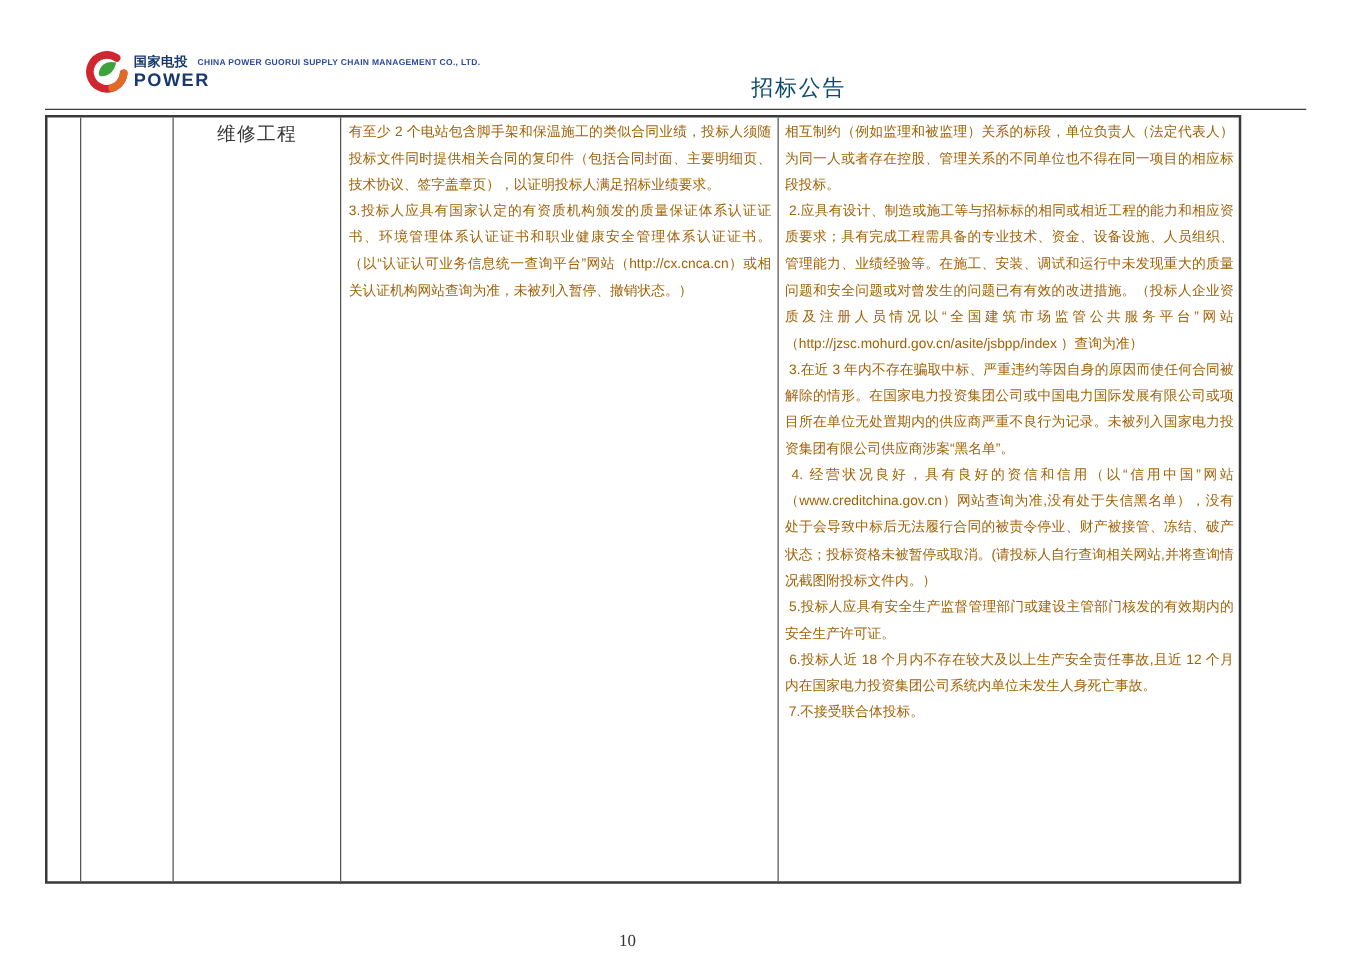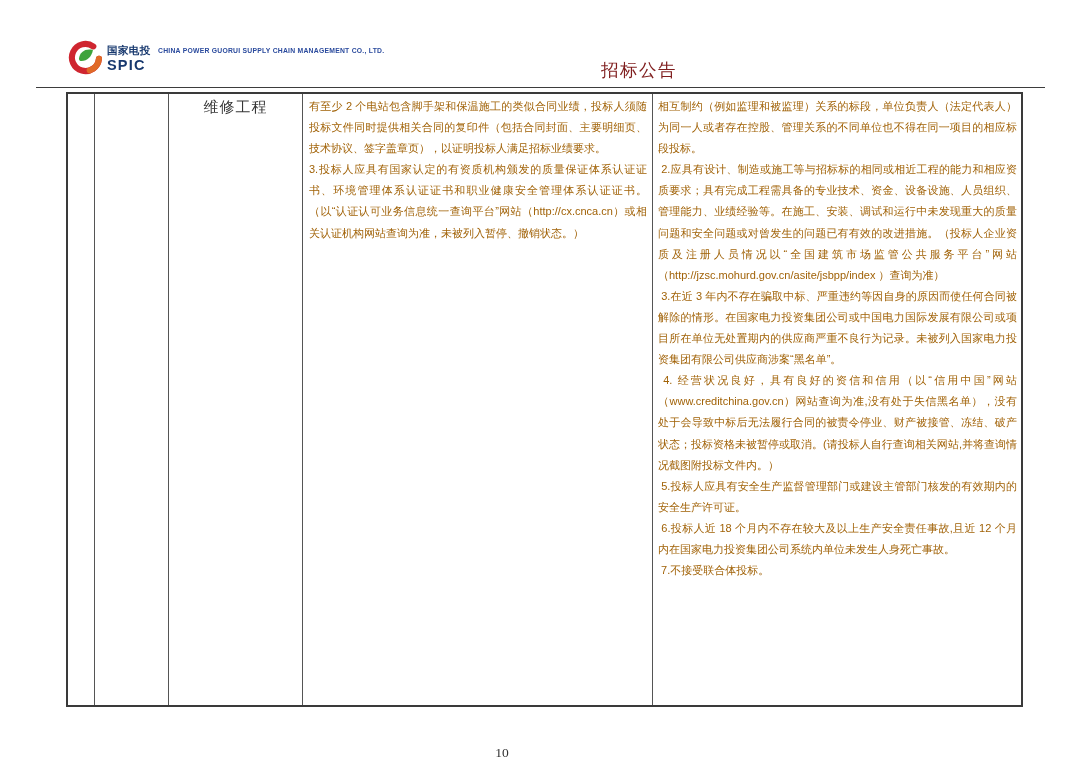--- a/index.html
+++ b/index.html
@@ -10,28 +10,28 @@
   
   .logo-icon{position:absolute;left:68px;top:40px;width:35px;height:35px;}
   .brand{position:absolute;left:107px;top:45px;line-height:1;color:#17386e;font-weight:bold;}
   .brand-cn{font-size:10.5px;letter-spacing:0.4px;}
   .brand-en{font-size:14.5px;letter-spacing:1.2px;margin-top:2px;}
   .company{position:absolute;left:158px;top:44px;line-height:1;}
   .company-cn{color:#2a4a9d;font-size:16.5px;font-weight:bold;letter-spacing:0.6px;}
   .company-en{color:#2a4a9d;font-size:6.8px;font-weight:bold;letter-spacing:0.25px;margin-top:4px;}
   .doc-title{
     position:absolute;top:58px;left:559px;width:160px;text-align:center;
-    font-family:Liberation Mono, monospace;font-size:17.5px;color:#7f1d1d;letter-spacing:1.5px;
+    font-family:Liberation Mono, monospace;font-size:17.5px;color:#0c4a6e;letter-spacing:1.5px;
   }
   .header-rule{position:absolute;left:36px;top:87px;width:1009px;height:0;border-top:1.6px solid #3d3d3d;}
 
   
   .doc-table{
     position:absolute;left:36px;top:92px;width:957px;height:615px;
-    border:2px solid #3a3a3a;box-sizing:border-box;display:flex;background:#fff;margin-left:30px;
+    border:2px solid #3a3a3a;box-sizing:border-box;display:flex;background:#fff;
   }
   .cell{box-sizing:border-box;height:100%;border-right:1.4px solid #555;}
   .col-index{width:27px;}
   .col-category{width:74px;}
   .col-project{width:134px;}
   .col-qualification{width:350px;}
   .col-requirements{flex:1;border-right:none;}
   .project-type{
     padding-top:4px;text-align:center;font-size:15px;color:#363636;letter-spacing:1px;
   }
@@ -53,21 +53,21 @@
 <body>
 
 <svg class="logo-icon" viewBox="0 0 40 40" aria-hidden="true">
   <path d="M28.9 7.3 A15.5 15.5 0 1 0 35.4 21.4" fill="none" stroke="#cf2630" stroke-width="7" stroke-linecap="round"></path>
   <path d="M24.8 34.7 A15.5 15.5 0 0 0 35.4 21.4" fill="none" stroke="#e06a28" stroke-width="7" stroke-linecap="round"></path>
   <path d="M12.5 21.5 C13.5 13.5 20 9.5 28.5 11.5 C27 19.5 21.5 24.5 14.5 24 C13.2 23.8 12.6 22.8 12.5 21.5 Z" fill="#3da33b"></path>
 </svg>
 
 <div class="brand">
   <div class="brand-cn">国家电投</div>
-  <div class="brand-en">SPIC</div>
+  <div class="brand-en">POWER</div>
 </div>
 
 <div class="company">
   <div class="company-en">CHINA POWER GUORUI SUPPLY CHAIN MANAGEMENT CO., LTD.</div>
 </div>
 
 <div class="doc-title">招标公告</div>
 <div class="header-rule"></div>
 
 <div class="doc-table">

